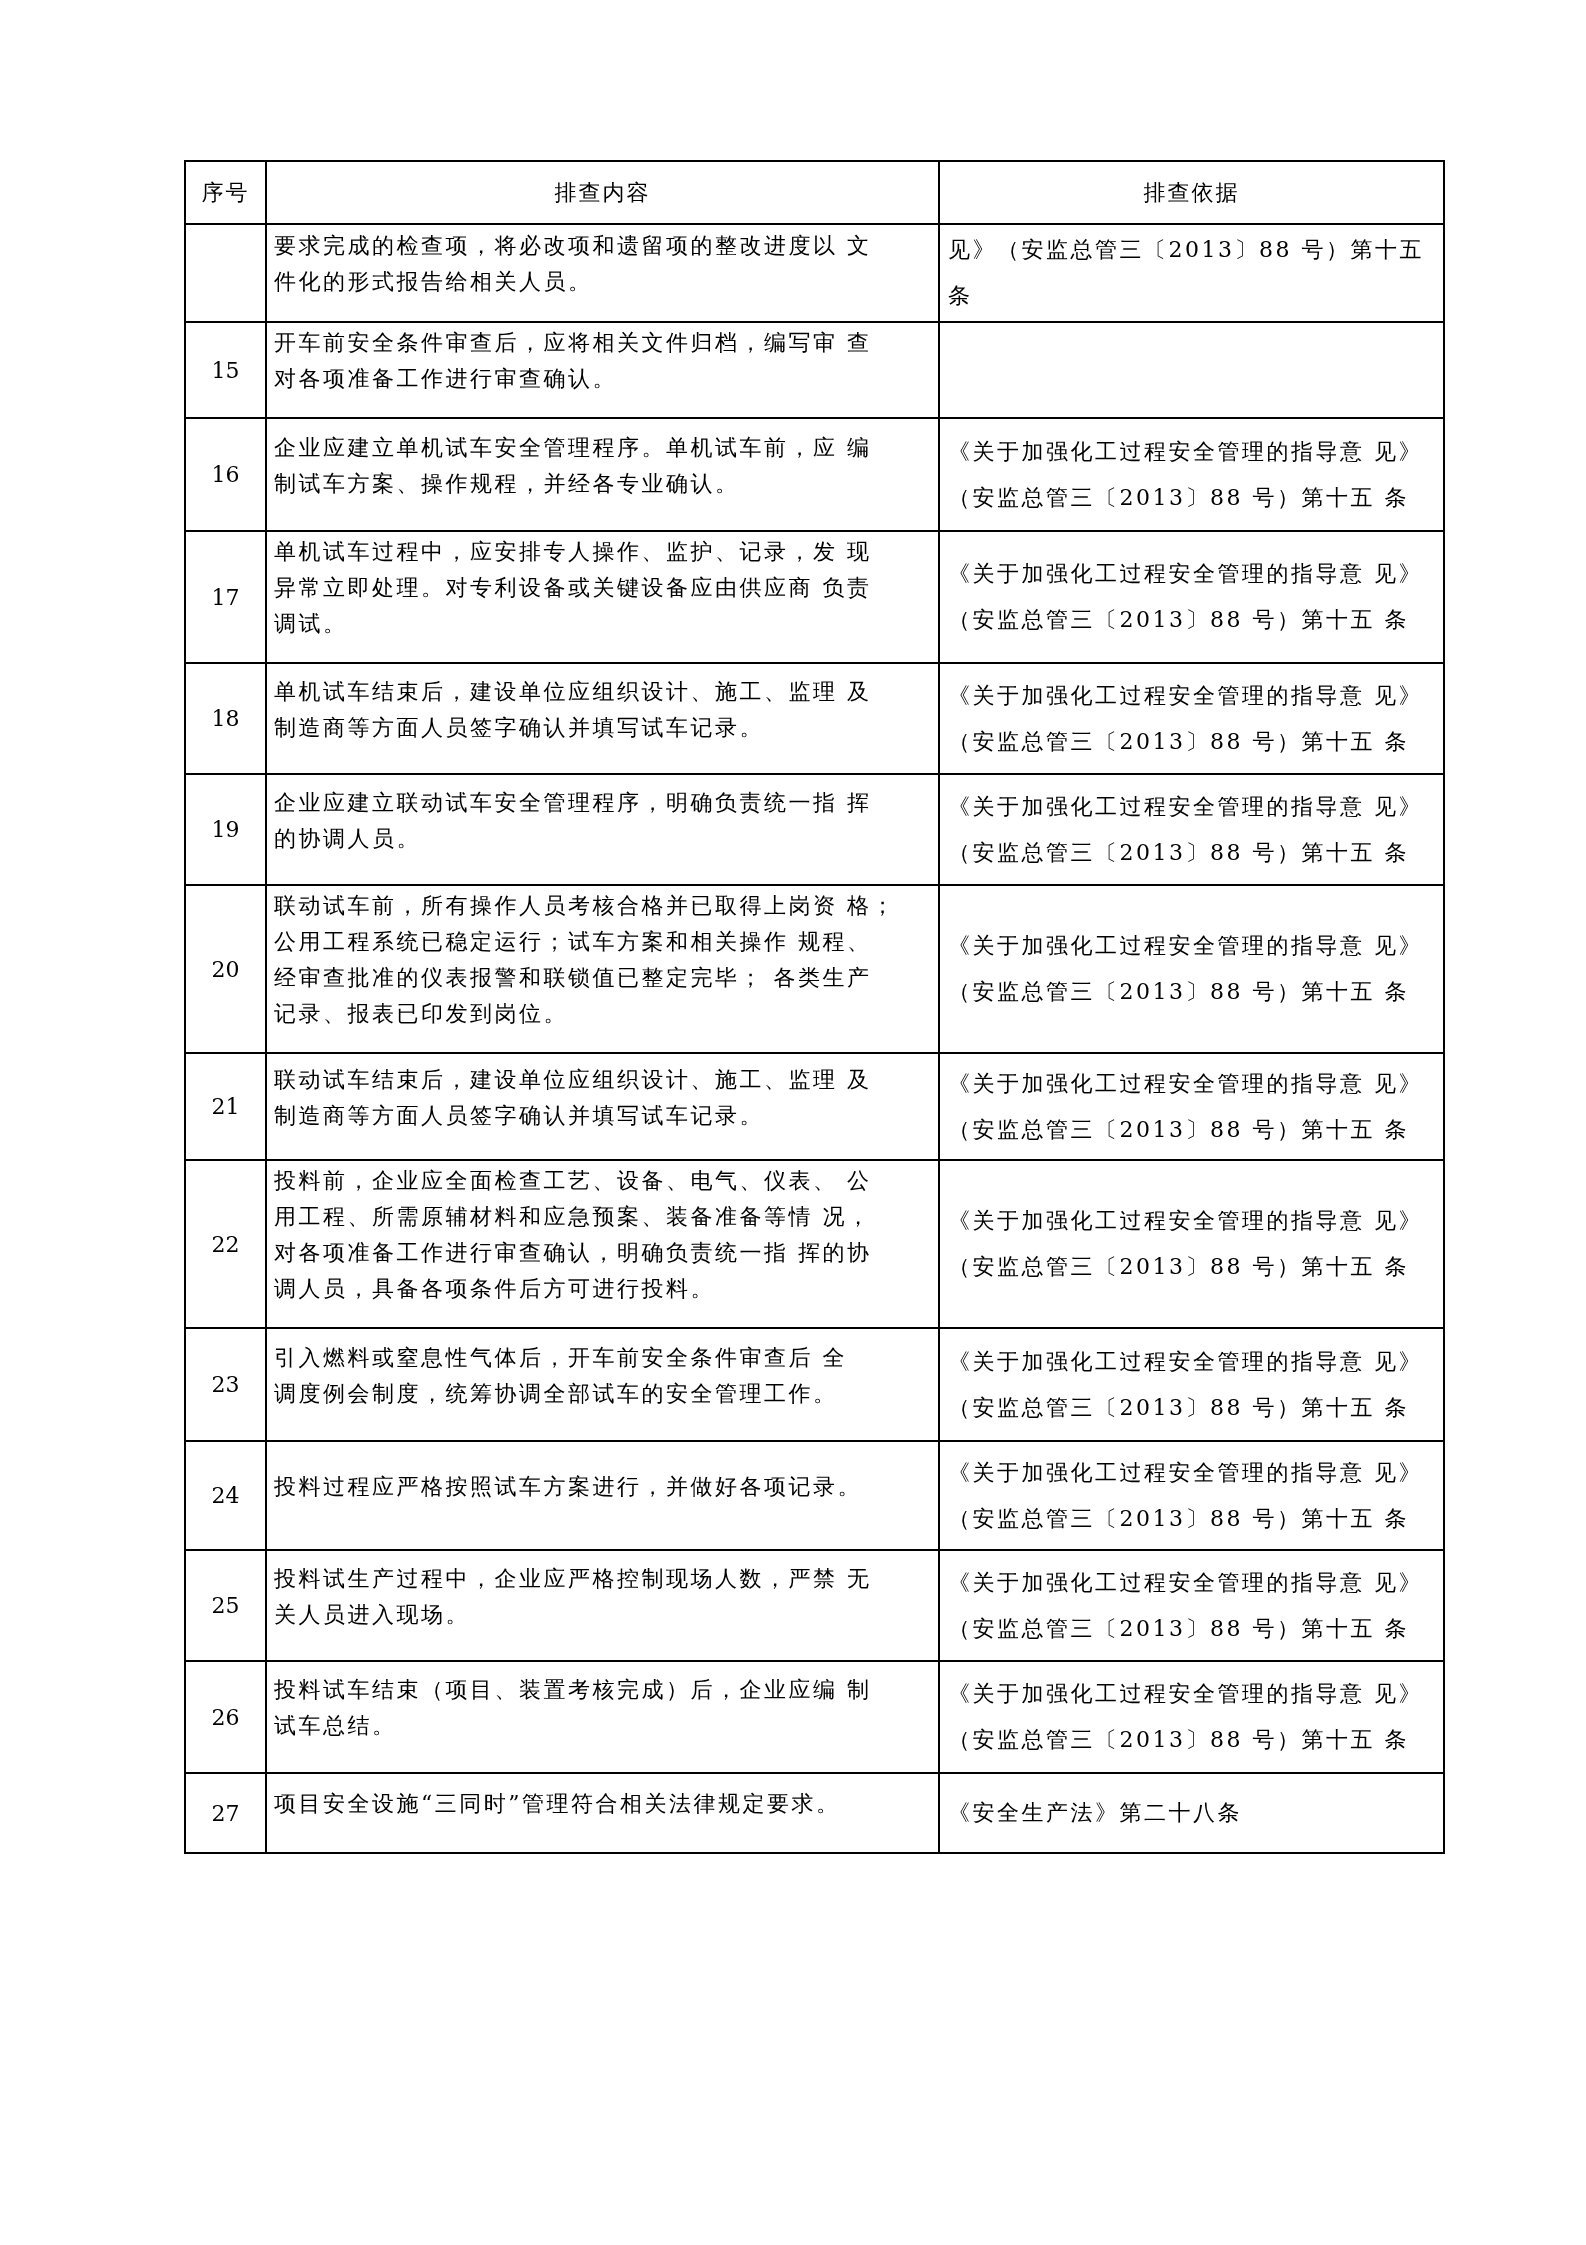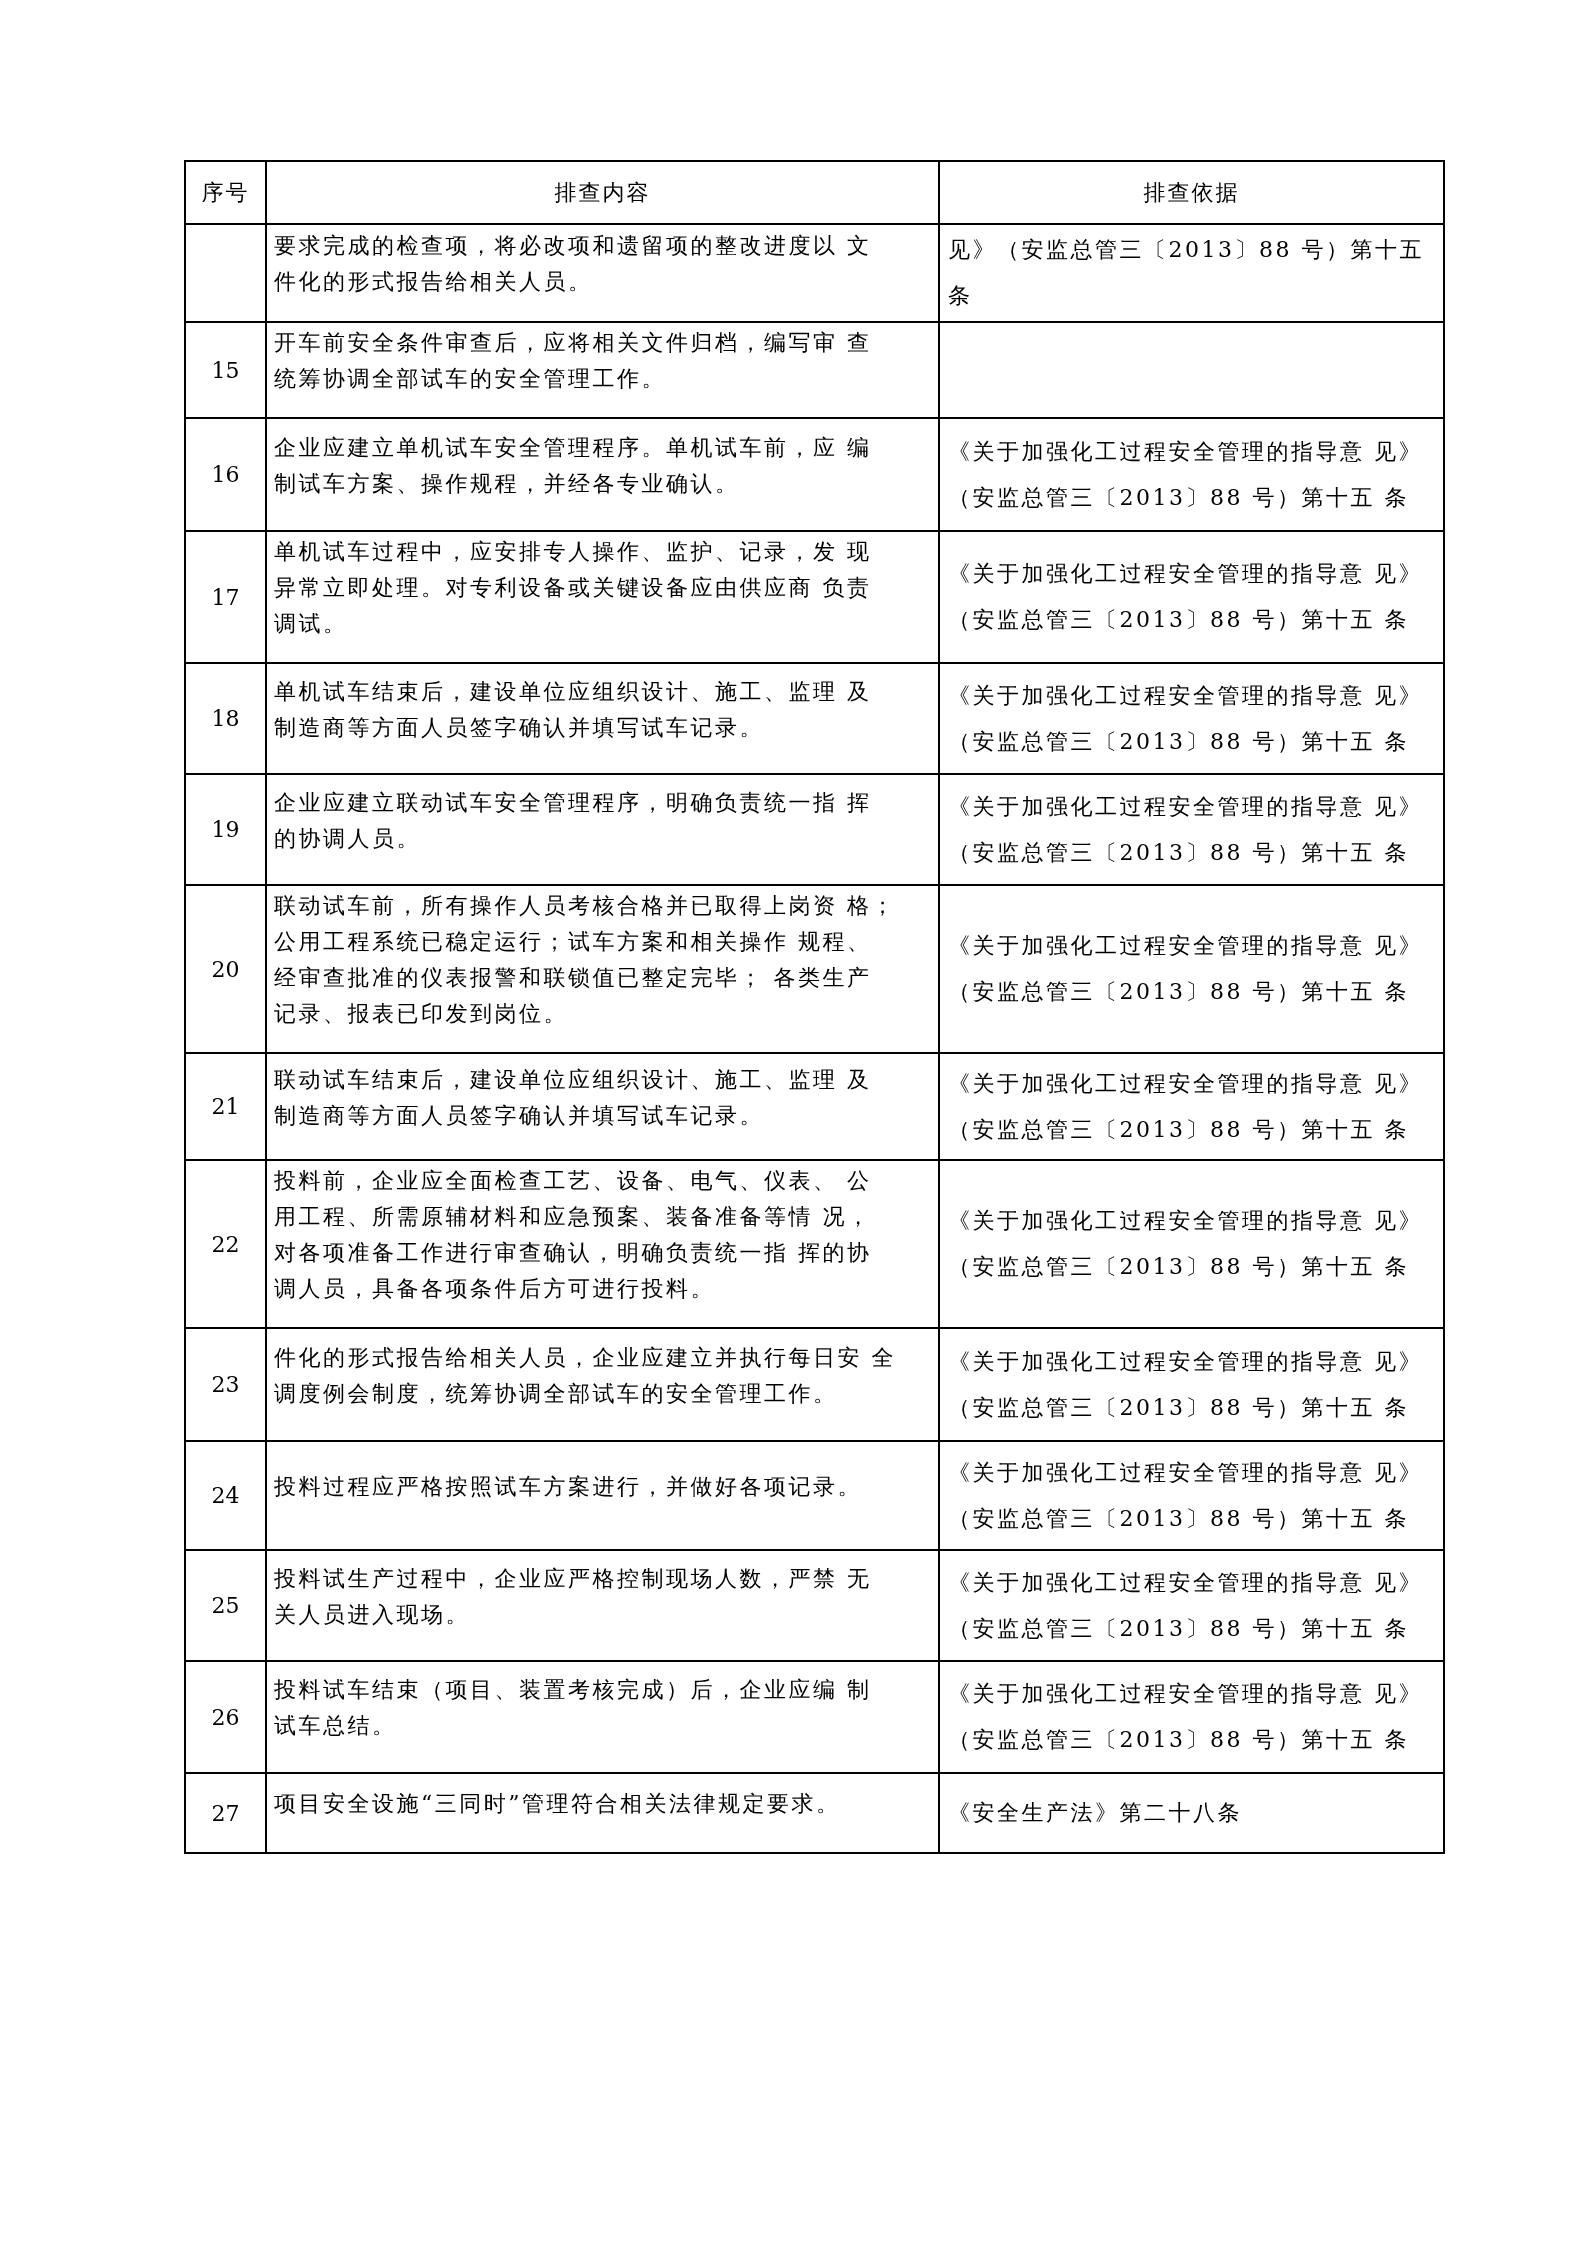--- a/index.html
+++ b/index.html
@@ -76,21 +76,21 @@
       </tr>
       <tr style="height:75px">
         <td class="num"></td>
         <td class="content">要求完成的检查项，将必改项和遗留项的整改进度以 文
 件化的形式报告给相关人员。</td>
         <td class="basis">见》（安监总管三〔2013〕88 号）第十五 条</td>
       </tr>
       <tr style="height:72px">
         <td class="num">15</td>
         <td class="content">开车前安全条件审查后，应将相关文件归档，编写审 查
-统筹协调全部试车的安全管理工作。</td>
+对各项准备工作进行审查确认。</td>
         <td class="basis"></td>
       </tr>
       <tr style="height:113px">
         <td class="num">16</td>
         <td class="content">企业应建立单机试车安全管理程序。单机试车前，应 编
 制试车方案、操作规程，并经各专业确认。</td>
         <td class="basis">《关于加强化工过程安全管理的指导意 见》
 （安监总管三〔2013〕88 号）第十五 条</td>
       </tr>
       <tr style="height:111px">
@@ -135,21 +135,21 @@
         <td class="num">22</td>
         <td class="content">投料前，企业应全面检查工艺、设备、电气、仪表、 公
 用工程、所需原辅材料和应急预案、装备准备等情 况，
 对各项准备工作进行审查确认，明确负责统一指 挥的协
 调人员，具备各项条件后方可进行投料。</td>
         <td class="basis">《关于加强化工过程安全管理的指导意 见》
 （安监总管三〔2013〕88 号）第十五 条</td>
       </tr>
       <tr style="height:113px">
         <td class="num">23</td>
-        <td class="content">件化的形式报告给相关人员，企业应建立并执行每日安 全
+        <td class="content">引入燃料或窒息性气体后，开车前安全条件审查后 全
 调度例会制度，统筹协调全部试车的安全管理工作。</td>
         <td class="basis">《关于加强化工过程安全管理的指导意 见》
 （安监总管三〔2013〕88 号）第十五 条</td>
       </tr>
       <tr style="height:109px">
         <td class="num">24</td>
         <td class="content">投料过程应严格按照试车方案进行，并做好各项记录。</td>
         <td class="basis">《关于加强化工过程安全管理的指导意 见》
 （安监总管三〔2013〕88 号）第十五 条</td>
       </tr>

